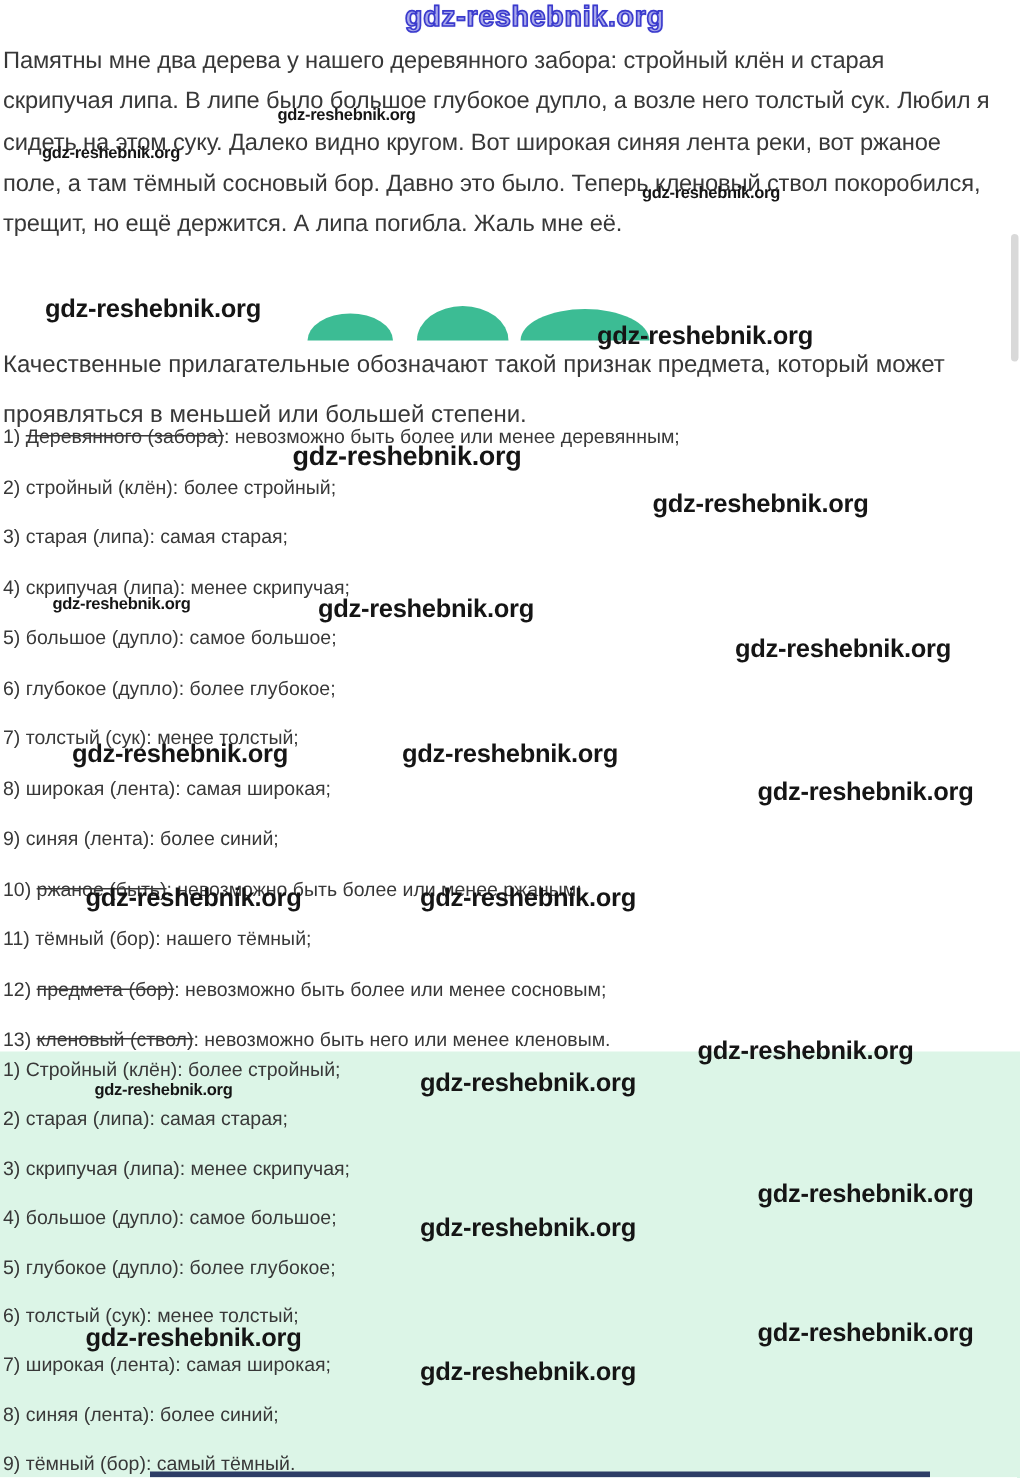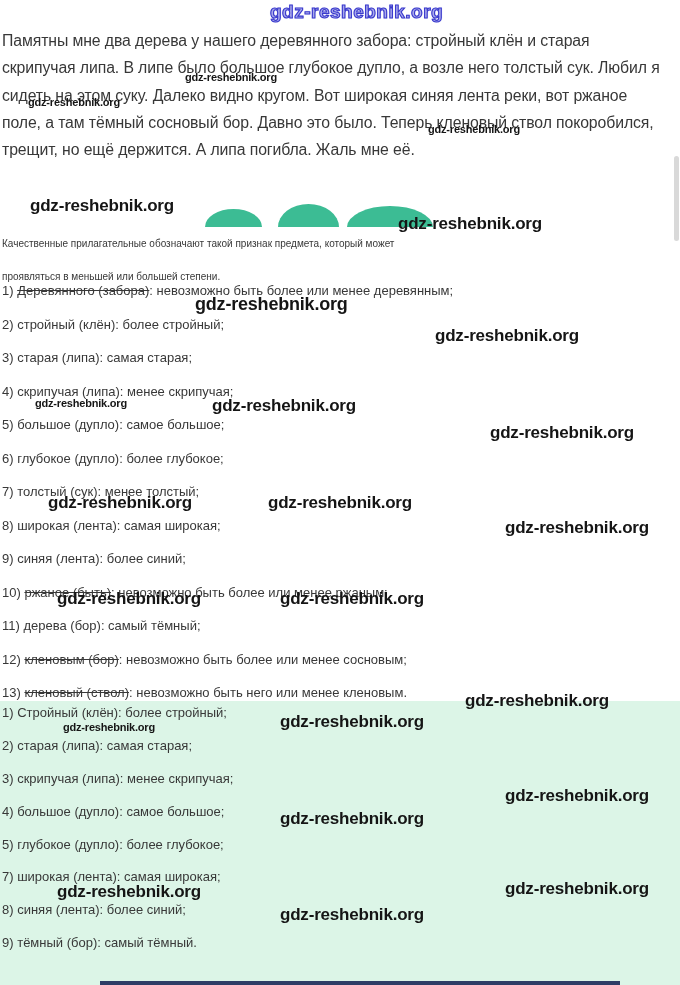--- a/index.html
+++ b/index.html
@@ -22,21 +22,21 @@
     position:absolute;left:2px;top:27px;width:672px;margin:0;
     font-size:15.8px;line-height:27.3px;letter-spacing:-.1px;white-space:pre-line;z-index:2;
   }
   .domes{position:absolute;left:0;top:0;width:680px;height:230px;z-index:1;}
   .dome{position:absolute;background:var(--dome,#3cbc94);border-radius:50% 50% 0 0 / 100% 100% 0 0;}
   .dome1{left:205px;top:209px;width:57px;height:18px;}
   .dome2{left:278px;top:204px;width:61px;height:23px;}
   .dome3{left:347px;top:206px;width:86px;height:21px;}
   .rule{
     position:absolute;left:2px;top:227px;width:660px;margin:0;
-    font-size:10px;line-height:33px;white-space:pre-line;z-index:2;
+    font-size:16px;line-height:33px;white-space:pre-line;z-index:2;
   }
   .list{position:absolute;left:2px;width:672px;font-size:13px;z-index:3;}
   .list1{top:283px;}
   .list2{top:705px;}
   .list-item{height:33.5px;white-space:nowrap;overflow:visible;}
   .list2 .list-item{height:32.9px;}
   .strike{text-decoration:line-through;}
   .green-bg{
     position:absolute;left:0;top:701px;width:680px;height:284px;
     background:var(--green,#dcf5e7);z-index:0;
@@ -76,33 +76,34 @@
       <div class="list-item"><span>1)&nbsp;</span><span class="strike">Деревянного (забора)</span><span>: невозможно быть более или менее деревянным;</span></div>
       <div class="list-item"><span>2)&nbsp;</span><span>стройный (клён): более стройный;</span></div>
       <div class="list-item"><span>3)&nbsp;</span><span>старая (липа): самая старая;</span></div>
       <div class="list-item"><span>4)&nbsp;</span><span>скрипучая (липа): менее скрипучая;</span></div>
       <div class="list-item"><span>5)&nbsp;</span><span>большое (дупло): самое большое;</span></div>
       <div class="list-item"><span>6)&nbsp;</span><span>глубокое (дупло): более глубокое;</span></div>
       <div class="list-item"><span>7)&nbsp;</span><span>толстый (сук): менее толстый;</span></div>
       <div class="list-item"><span>8)&nbsp;</span><span>широкая (лента): самая широкая;</span></div>
       <div class="list-item"><span>9)&nbsp;</span><span>синяя (лента): более синий;</span></div>
       <div class="list-item"><span>10)&nbsp;</span><span class="strike">ржаное (быть)</span><span>: невозможно быть более или менее ржаным;</span></div>
-      <div class="list-item"><span>11)&nbsp;</span><span>дерева (бор): самый тёмный;</span></div>
-      <div class="list-item"><span>12)&nbsp;</span><span class="strike">кленовым (бор)</span><span>: невозможно быть более или менее сосновым;</span></div>
+      <div class="list-item"><span>11)&nbsp;</span><span>тёмный (бор): нашего тёмный;</span></div>
+      <div class="list-item"><span>12)&nbsp;</span><span class="strike">предмета (бор)</span><span>: невозможно быть более или менее сосновым;</span></div>
       <div class="list-item"><span>13)&nbsp;</span><span class="strike">кленовый (ствол)</span><span>: невозможно быть него или менее кленовым.</span></div>
     </div>
 
   <div class="green-bg"></div>
 
   <div class="list list2" id="list2">
       <div class="list-item"><span>1)&nbsp;</span><span>Стройный (клён): более стройный;</span></div>
       <div class="list-item"><span>2)&nbsp;</span><span>старая (липа): самая старая;</span></div>
       <div class="list-item"><span>3)&nbsp;</span><span>скрипучая (липа): менее скрипучая;</span></div>
       <div class="list-item"><span>4)&nbsp;</span><span>большое (дупло): самое большое;</span></div>
       <div class="list-item"><span>5)&nbsp;</span><span>глубокое (дупло): более глубокое;</span></div>
+      <div class="list-item"><span>6)&nbsp;</span><span>толстый (сук): менее толстый;</span></div>
       <div class="list-item"><span>7)&nbsp;</span><span>широкая (лента): самая широкая;</span></div>
       <div class="list-item"><span>8)&nbsp;</span><span>синяя (лента): более синий;</span></div>
       <div class="list-item"><span>9)&nbsp;</span><span>тёмный (бор): самый тёмный.</span></div>
     </div>
 
   <div id="wm-layer">
       <span class="wm-black" style="left: 185px; top: 72px; font-size: 11px;">gdz-reshebnik.org</span>
       <span class="wm-black" style="left: 28px; top: 97px; font-size: 11px;">gdz-reshebnik.org</span>
       <span class="wm-black" style="left: 428px; top: 124px; font-size: 11px;">gdz-reshebnik.org</span>
       <span class="wm-black" style="left: 30px; top: 197px; font-size: 17px;">gdz-reshebnik.org</span>

